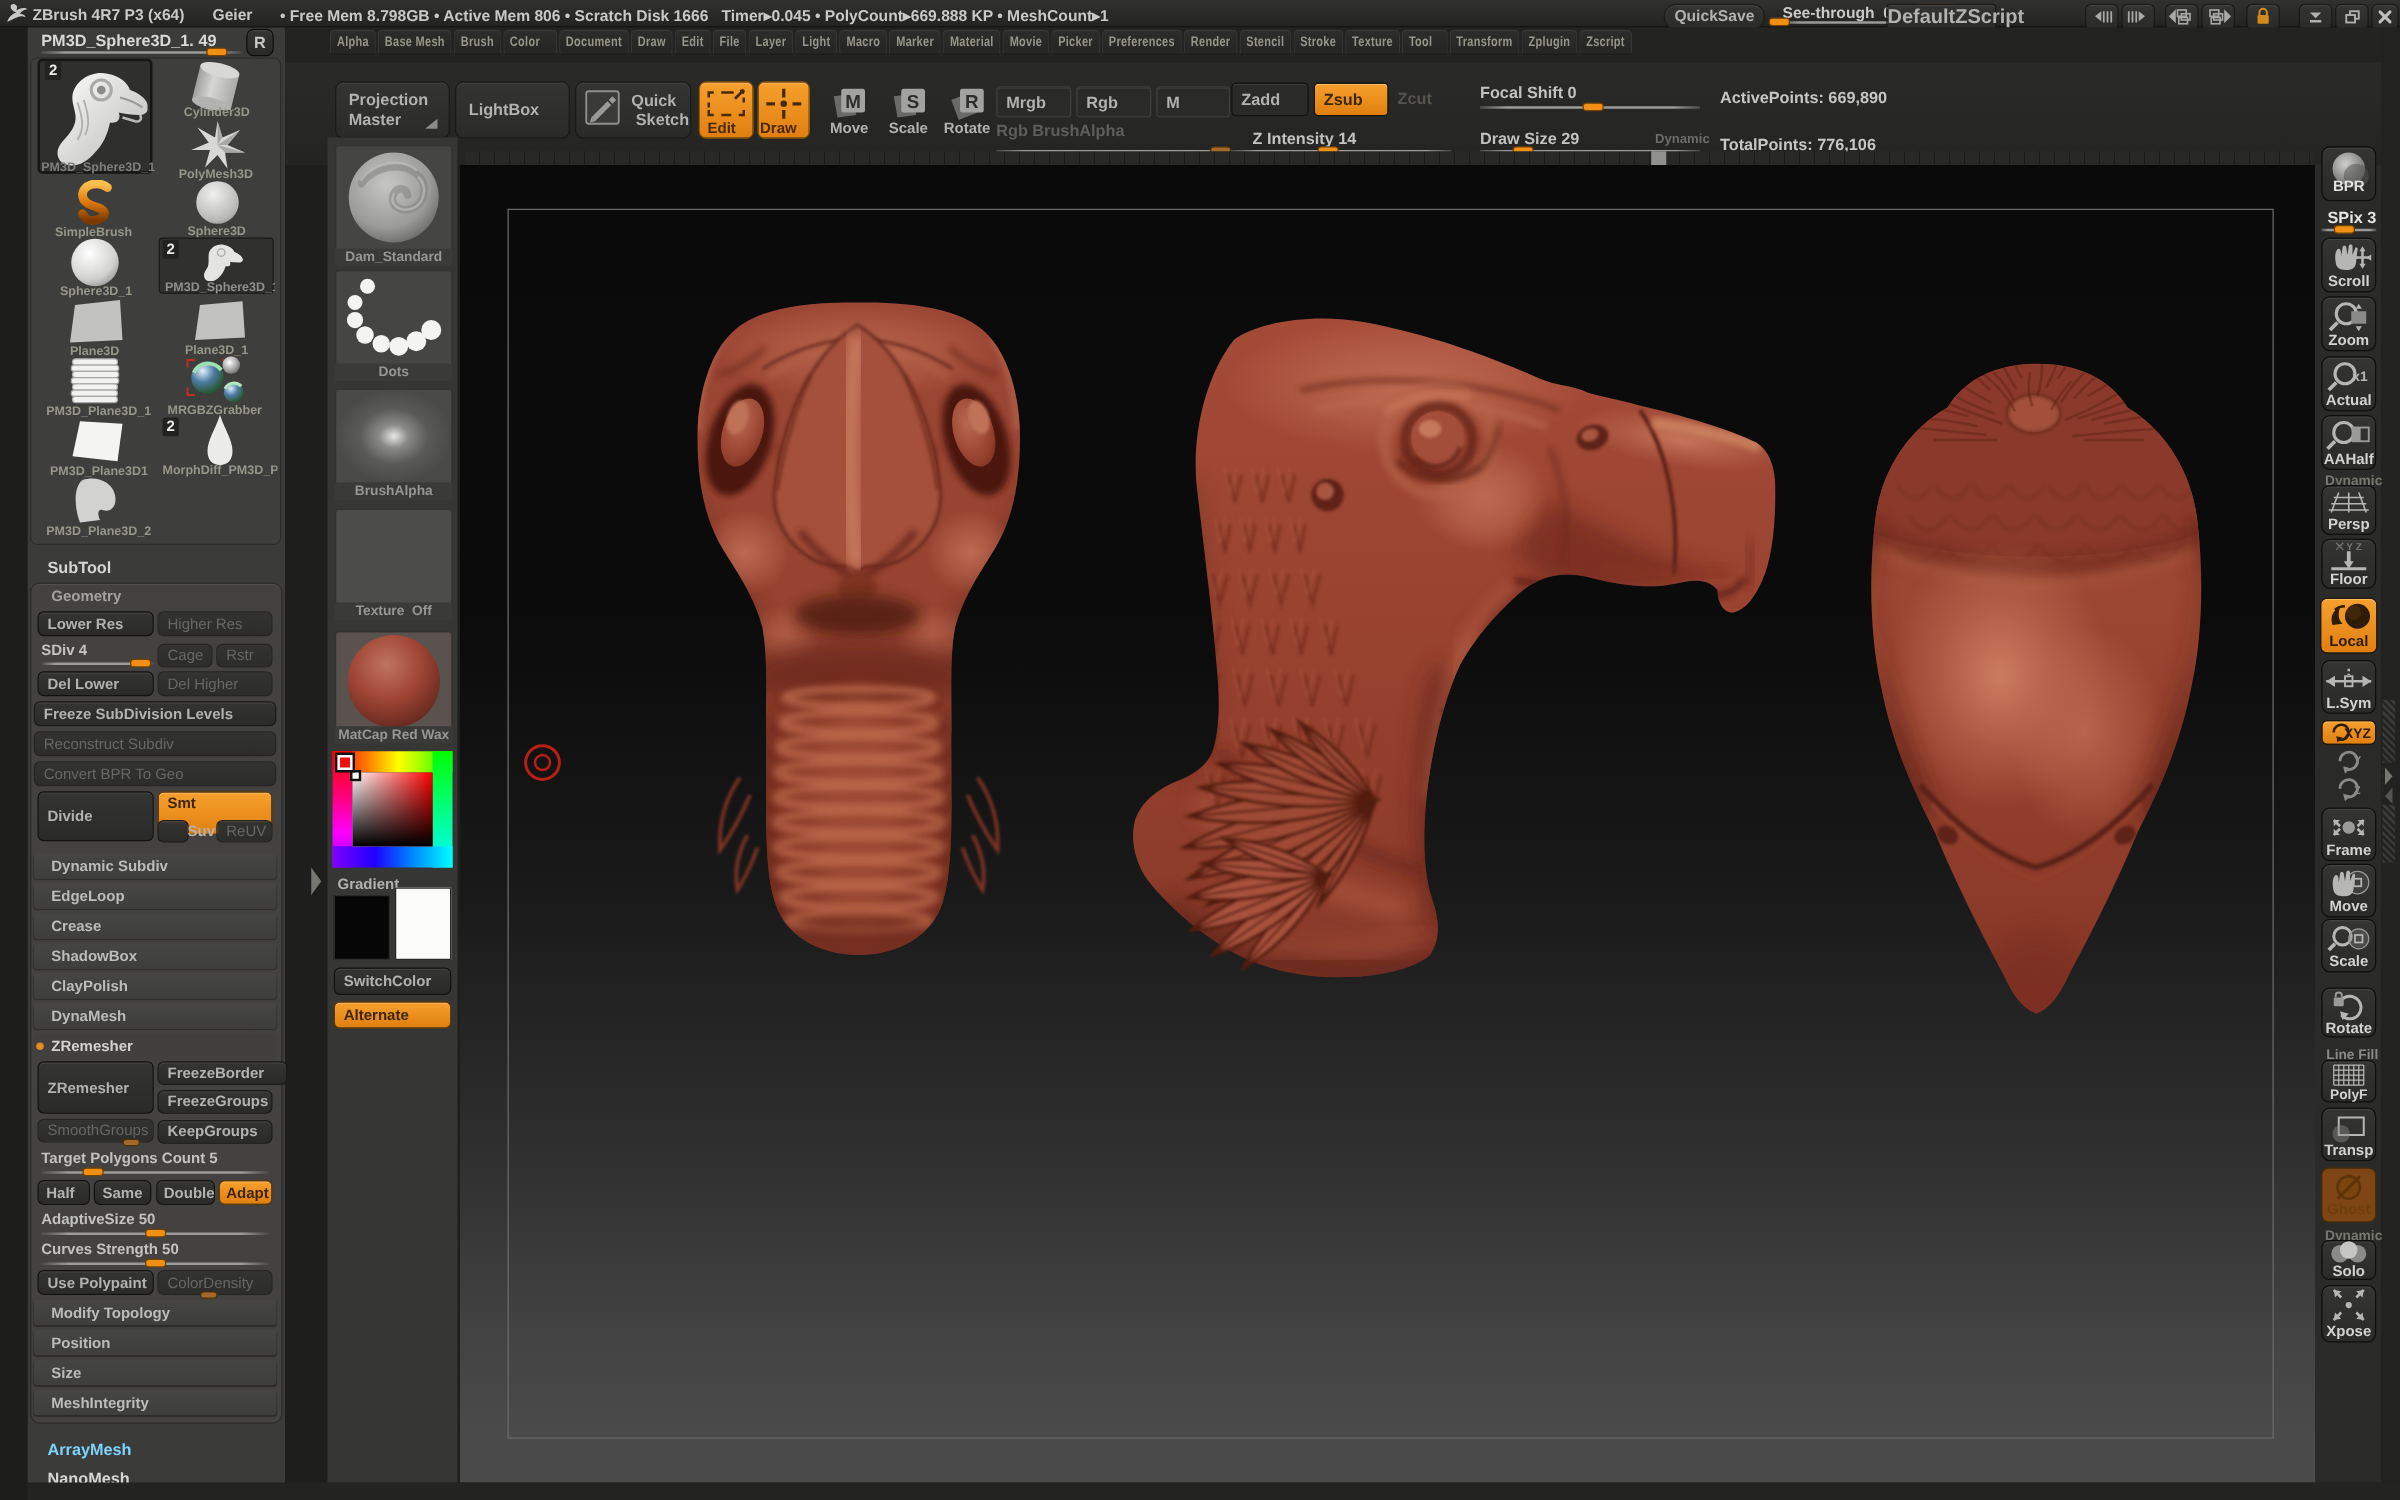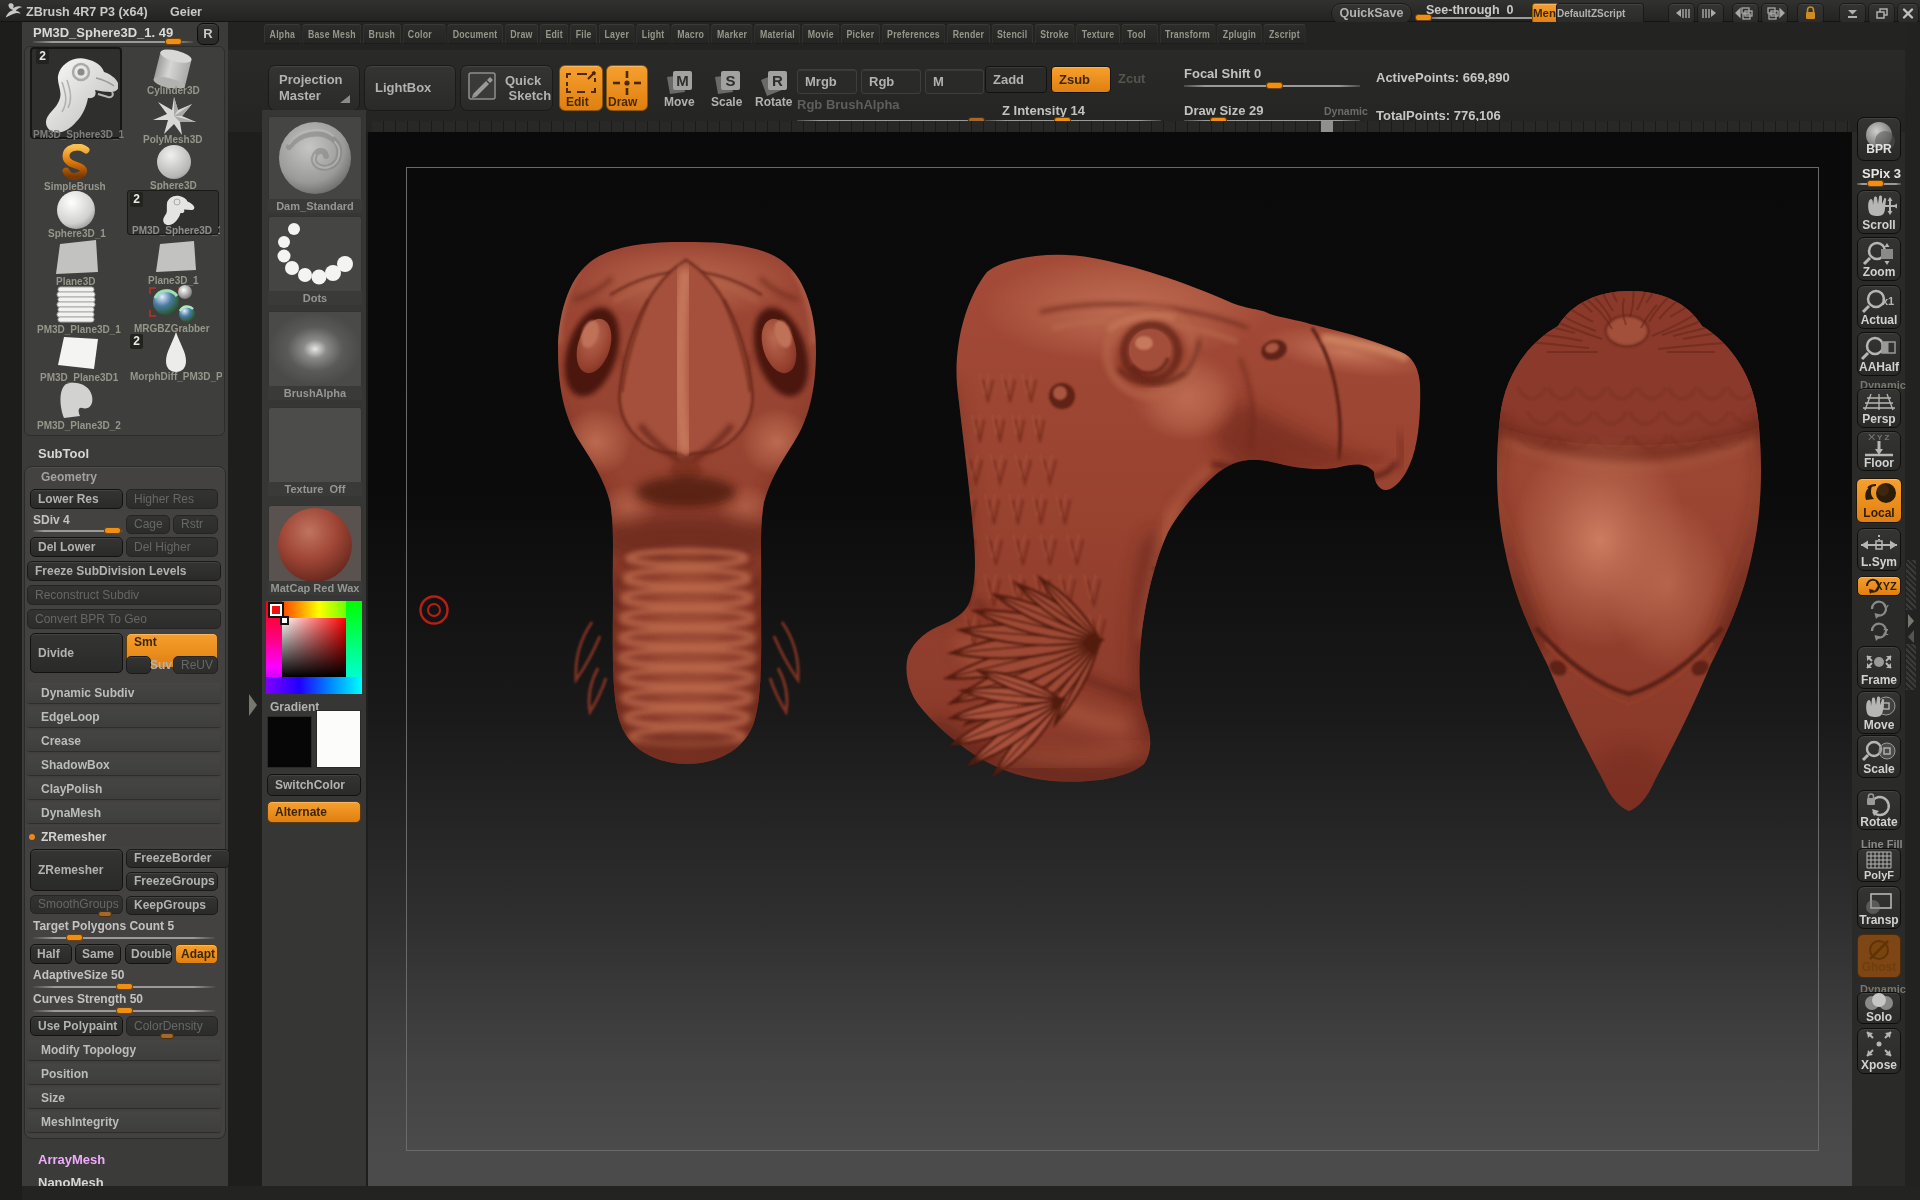--- a/index.html
+++ b/index.html
@@ -23,26 +23,27 @@
 letter-spacing:.3px;padding:0 6px;display:inline-block;margin-right:2px}
 </style></head>
 <body>
 
 <div class="a" id="titlebar" style="left:0;top:0;width:1920px;height:22px;background:linear-gradient(#31312f,#232321);border-bottom:1px solid #141412">
  <svg class="a" style="left:2px;top:1px" width="24" height="20" viewBox="0 0 26 20">
   <path d="M4 17 C6 12 9 10 12 9 C9 8 7 6 7 4 C7 2 9 1 11 2 C13 3 13 5 12 7 C15 5 19 4 22 6 C19 6 16 8 15 10 C18 10 20 12 20 13 C18 12 15 12 13 13 C10 14 7 16 4 17 Z" fill="#c8c8c6"></path>
  </svg>
  <span class="t" style="left:26px;top:5px;font-size:12.5px;color:#c9c9c7">ZBrush 4R7 P3 (x64)</span>
  <span class="t" style="left:170px;top:5px;font-size:12.5px;color:#c9c9c7">Geier</span>
+ <span class="t" style="left:224px;top:5px;font-size:12.5px;color:#c9c9c7">• Free Mem 8.798GB • Active Mem 806 • Scratch Disk 1666&nbsp;&nbsp; Timer▸0.045 • PolyCount▸669.888 KP • MeshCount▸1</span>
  <div class="b" style="left:1331px;top:3px;width:81px;height:21px;font-size:12.5px;text-align:center;line-height:19px;border-radius:10px">QuickSave</div>
  <span class="t" style="left:1426px;top:3px;font-size:12.5px;color:#c9c9c7">See-through&nbsp;&nbsp;0</span>
  <div class="trk" style="left:1424px;top:17px;width:132px"></div>
  <div class="hdl" style="left:1415px;top:14px"></div>
  <div class="ob" style="left:1532px;top:3px;width:37px;height:21px;font-size:11.5px;text-align:left;line-height:19px;border-radius:3px">Menus</div>
- <div class="b" style="left:1556px;top:3px;width:88px;height:21px;font-size:10px;text-align:left;line-height:19px;border-radius:3px">DefaultZScript</div>
+ <div class="b" style="left:1509px;top:3px;width:88px;height:21px;font-size:16px;text-align:left;line-height:19px;border-radius:3px">DefaultZScript</div>
  <div class="b" style="left:1668px;top:3px;width:27px;height:21px"></div>
  <div class="b" style="left:1697px;top:3px;width:27px;height:21px"></div>
  <svg class="a" style="left:1668px;top:3px" width="56" height="21" viewBox="0 0 56 21">
   <path d="M8 10 L13 6 V14 Z" fill="#aaa"></path>
       <g stroke="#aaa" stroke-width="1.4">
         <line x1="15" y1="6" x2="15" y2="15"></line>
         <line x1="18" y1="6" x2="18" y2="15"></line>
         <line x1="21" y1="6" x2="21" y2="15"></line>
       </g>
   <g stroke="#aaa" stroke-width="1.4">
@@ -359,21 +360,21 @@
 <span class="t" style="left:33px;top:992px;font-size:12px;color:#c2c2c0">Curves Strength 50</span>
 <div class="trk" style="left:33px;top:1010px;width:182px"></div>
 <div class="hdl" style="left:116px;top:1007px"></div>
 <div class="b" style="left:30px;top:1016px;width:93px;height:20px;font-size:12px;line-height:18px;padding-left:7px;border-color:#121210">Use Polypaint</div>
 <div class="dimb" style="left:126px;top:1016px;width:92px;height:20px;font-size:12px;line-height:18px;padding-left:7px">ColorDensity</div>
 <div class="hdl" style="left:160px;top:1033px;width:14px;height:6px;background:#a4682a;border-color:#4c3008"></div>
 <div class="row" style="left:27px;top:1040px;width:194px;height:20px">Modify Topology</div>
 <div class="row" style="left:27px;top:1064px;width:194px;height:20px">Position</div>
 <div class="row" style="left:27px;top:1088px;width:194px;height:20px">Size</div>
 <div class="row" style="left:27px;top:1112px;width:194px;height:20px">MeshIntegrity</div>
-<span class="t" style="left:38px;top:1152px;font-size:13px;color:#f0abfc">ArrayMesh</span>
+<span class="t" style="left:38px;top:1152px;font-size:13px;color:#7dd3fc">ArrayMesh</span>
 <span class="t" style="left:38px;top:1175px;font-size:13px;color:#d6d6d4">NanoMesh</span>
 <svg class="a" style="left:247px;top:692px" width="12" height="26" viewBox="0 0 12 26">
     <path d="M2 2 L10 13 L2 24 Z" fill="#77776f"></path>
   </svg>
 
 <div class="a" id="tray" style="left:262px;top:110px;width:104px;height:1076px;background:#363634"></div>
 <div class="thumb" style="left:268px;top:116px;width:94px;height:97px"></div>
 <svg class="a" style="left:269px;top:117px" width="92" height="82" viewBox="0 0 92 82">
  <defs>
       <radialGradient id="dsg" cx=".42" cy=".35" r=".75">

